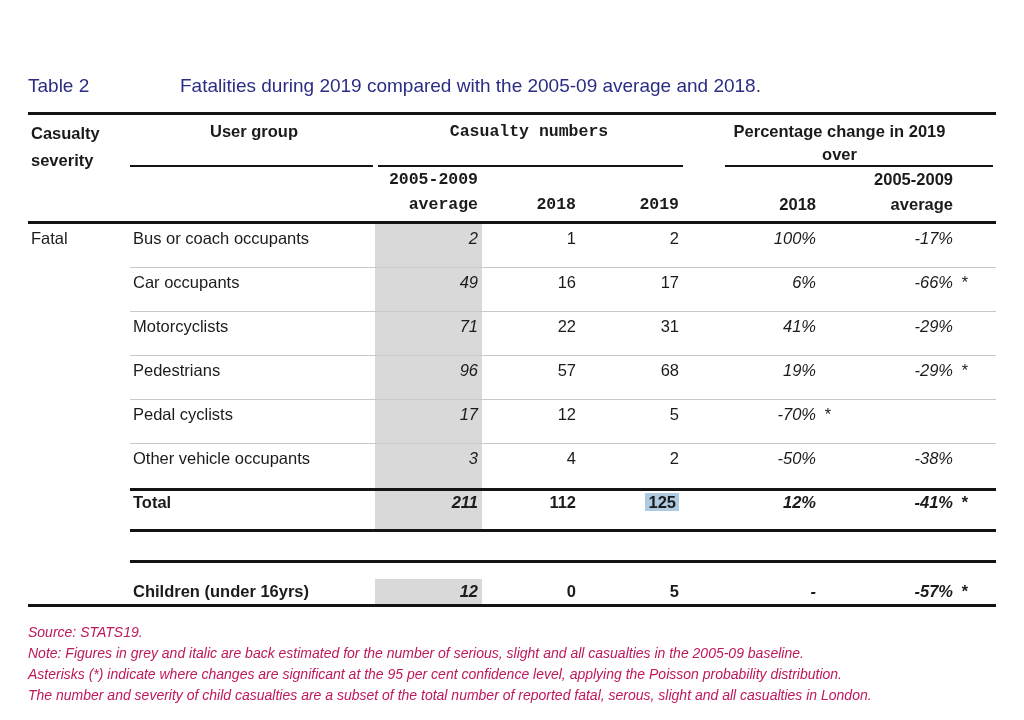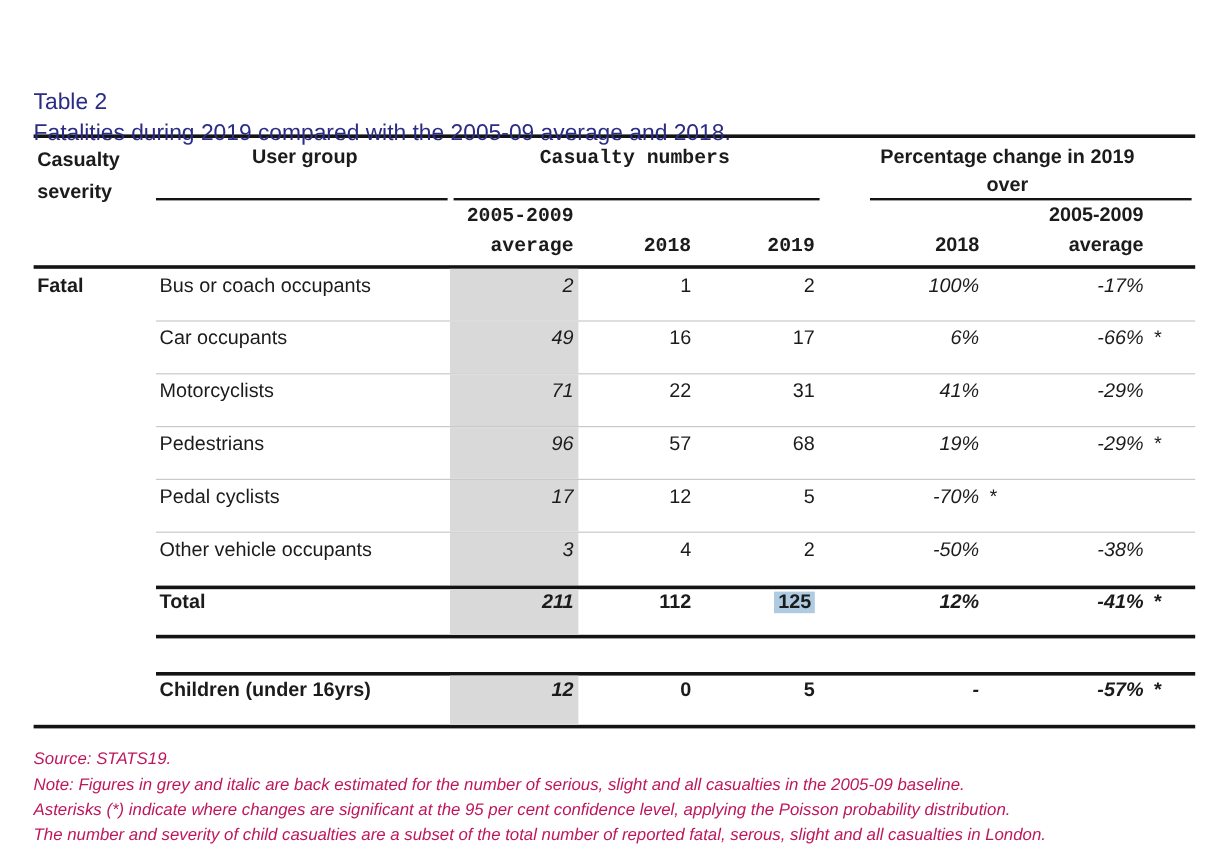--- a/index.html
+++ b/index.html
@@ -9,21 +9,21 @@
     --rowline:#c9c9c9;
     --hl:#aecbe2;
   }
   *{box-sizing:border-box;margin:0;padding:0;}
   html,body{width:1024px;height:720px;background:#ffffff;overflow:hidden;
     font-family:"Liberation Sans","DejaVu Sans",sans-serif;color:var(--ink);}
   .content{width:968px;margin-left:28px;padding-top:73px;}
 
   
   .title-row{display:flex;height:26px;line-height:26px;margin-bottom:13px;
-    color:var(--accent);font-size:19px;flex-direction:column;}
+    color:var(--accent);font-size:19px;}
   .title-label{width:152px;flex:none;}
 
   
   .thead{border-top:3px solid #141414;border-bottom:3px solid #141414;
     display:flex;height:112px;font-weight:bold;font-size:16.5px;}
   .h-col1{width:102px;flex:none;padding:5px 0 0 3px;line-height:27px;}
   .h-group{flex:none;}
   .h-ug{width:245px;text-align:center;}
   .h-ug .h-top{padding-left:3px;}
   .h-cas{width:308px;font-family:Liberation Mono, monospace;}
@@ -37,25 +37,25 @@
   .h-sub{height:54px;display:flex;align-items:flex-end;padding-bottom:4px;line-height:25px;}
   .h-cell{text-align:right;}
   .hc-avg{width:107px;padding-right:4px;}
   .hc-2018{width:98px;padding-right:4px;}
   .hc-2019{width:103px;padding-right:4px;}
   .hc-p18{width:137px;padding-right:4px;}
   .hc-pavg{width:176px;padding-right:43px;}
 
   
   .trow{display:flex;font-size:16.5px;}
-  .sev{width:102px;flex:none;padding-left:3px;font-weight:bold;line-height:29px;}
+  .sev{width:102px;flex:none;padding-left:3px;font-weight:normal;line-height:29px;}
   .rrest{display:flex;width:866px;height:44px;line-height:28px;border-bottom:1px solid var(--rowline);}
   .rrest.nosep{border-bottom:none;}
   .rrest.thick{border-top:3px solid #141414;border-bottom:3px solid #141414;line-height:23px;}
-  .rrest.topline{border-top:3px solid #141414;border-bottom:none;line-height:25px;}
+  .rrest.topline{border-top:3px solid #141414;border-bottom:none;line-height:25px;align-items:flex-end;}
   .c{flex:none;}
   .c-ug{width:245px;padding-left:3px;}
   .c-avg{width:107px;text-align:right;padding-right:4px;background:var(--grey-band);font-style:italic;}
   .c-18{width:98px;text-align:right;padding-right:4px;}
   .c-19{width:103px;text-align:right;padding-right:4px;}
   .c-p18{width:137px;text-align:right;padding-right:4px;font-style:italic;}
   .c-pavg{width:176px;display:flex;justify-content:flex-end;font-style:italic;}
   .ast{width:43px;flex:none;padding-left:8px;text-align:left;font-style:italic;}
   .bold .c-ug,.bold .c-avg,.bold .c-18,.bold .c-19,.bold .c-p18,.bold .c-pavg,.bold .ast{font-weight:bold;}
   .gap-row{height:28px;}

